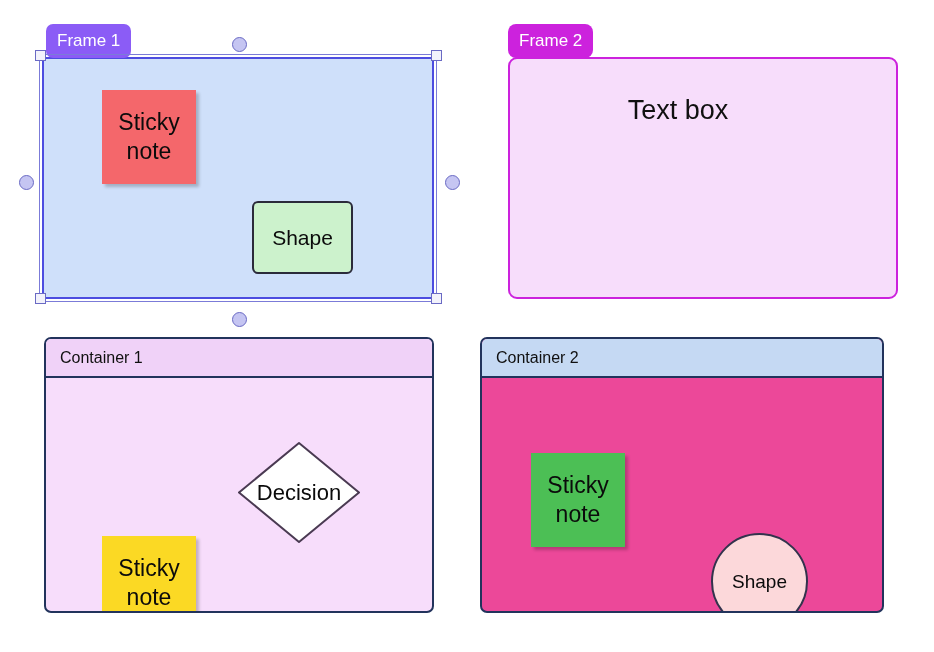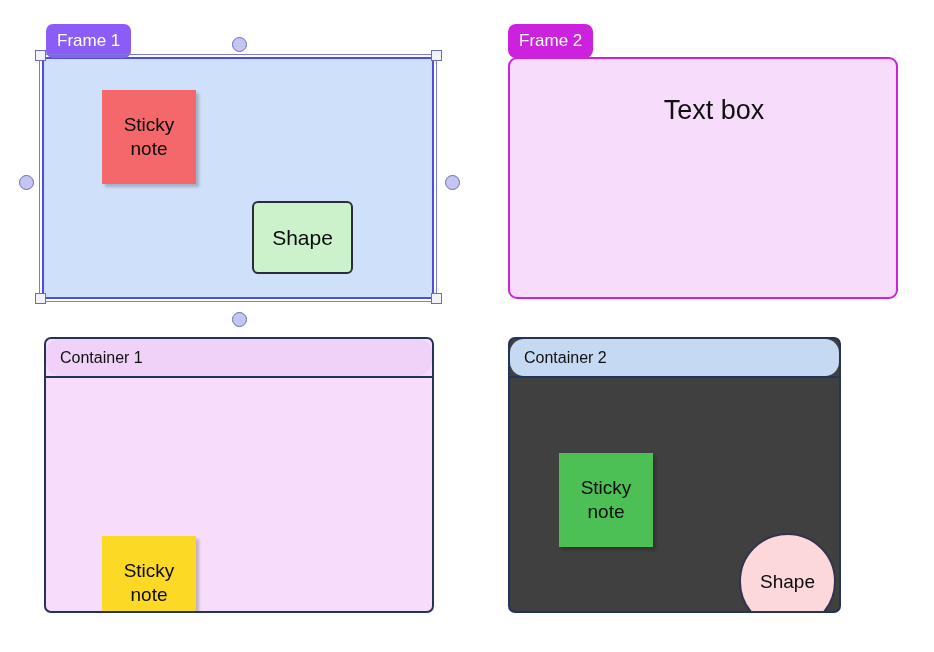--- a/index.html
+++ b/index.html
@@ -83,69 +83,67 @@
     z-index: 3;
   }
   #textbox-label {
     position: absolute;
     left: 508px; top: 95px;
     width: 340px;
     text-align: center;
     font-size: 27px;
     color: #101010;
     z-index: 4;
-    padding-left: 36px;
   }
 
   
   .container-box {
     border: 2px solid #22335c;
     border-radius: 7px;
     overflow: hidden;
     z-index: 3;
   }
   .container-header {
     height: 37px;
     line-height: 37px;
     padding-left: 14px;
     font-size: 16px;
     color: #101010;
     box-sizing: border-box;
-    border-radius: 14px;
   }
   .container-divider {
     height: 2px;
     background: #22335c;
     width: 100%;
   }
   .container-body { position: relative; width: 100%; height: calc(100% - 39px); }
 
   #container1 {
     left: 44px; top: 337px;
     width: 390px; height: 276px;
     background: #f7ddfb;
   }
   #container1 .container-header { background: #f0d2f8; }
 
   #container2 {
-    left: 508px; top: 337px;
-    width: 333px; height: 276px;
-    background: #404040;
+    left: 480px; top: 337px;
+    width: 404px; height: 276px;
+    background: #ec4899;
   }
   #container2 .container-header { background: #c5d9f3; }
 
   
   .sticky {
     position: absolute;
     box-sizing: border-box;
     display: flex;
     align-items: center;
     justify-content: center;
     text-align: center;
-    font-size: 19px;
+    font-size: 23px;
     line-height: 1.25;
     color: #0b0b0b;
     box-shadow: 3px 3px 3px rgba(0,0,0,0.22);
   }
   .sticky-red    { background: #f4676b; }
   .sticky-yellow { background: #fbd924; }
   .sticky-green  { background: #4cbf55; }
 
   
   .shape-rect {
@@ -249,20 +247,28 @@
     </div>
   </div>
 
   <div class="abs container-box" id="container1">
     <div class="container-header">
       <span>Container 1</span>
     </div>
     <div class="container-divider"></div>
     <div class="container-body">
 
+      <div class="shape-diamond-wrap" style="left:190px; top:62px; width:126px; height:105px;">
+        <svg width="126" height="105" viewBox="0 0 126 105">
+          <path d="M 63 3 L 123 52.5 L 63 102 L 3 52.5 Z" fill="#ffffff" stroke="#4a3a52" stroke-width="2" stroke-linejoin="round"></path>
+        </svg>
+        <div class="shape-diamond-label">
+          <span>Decision</span>
+        </div>
+      </div>
 
       <div class="sticky sticky-yellow" style="left:56px; top:158px; width:94px; height:94px;">
         <span><span>Sticky</span><br><span>note</span></span>
       </div>
     </div>
   </div>
 
   <div class="abs container-box" id="container2">
     <div class="container-header">
       <span>Container 2</span>

